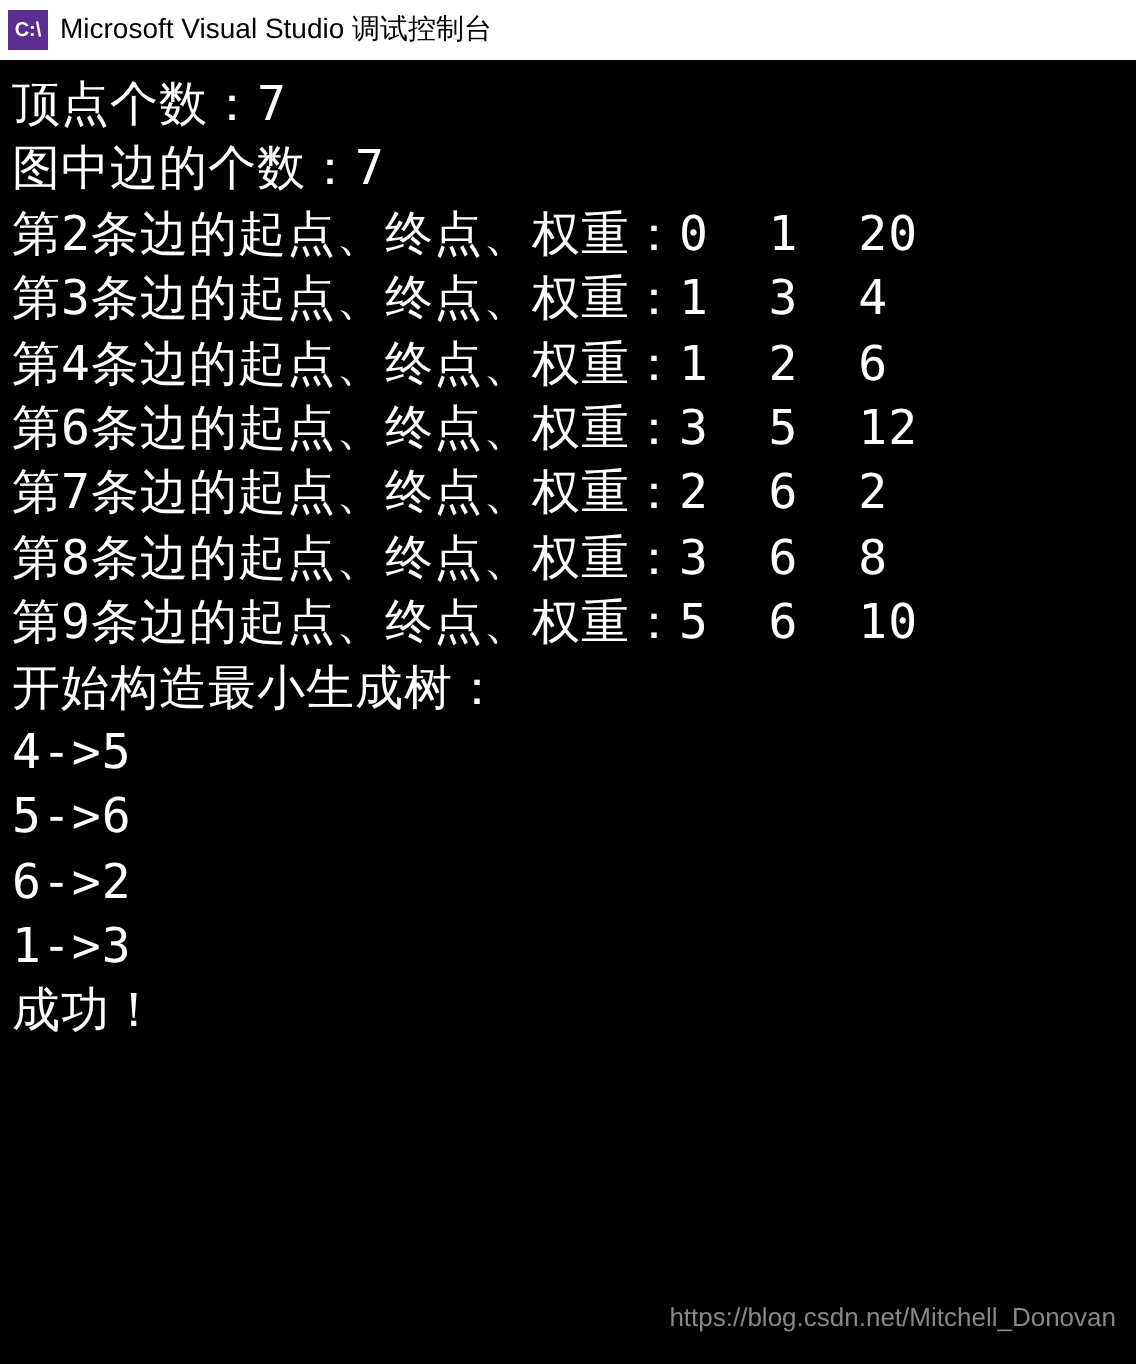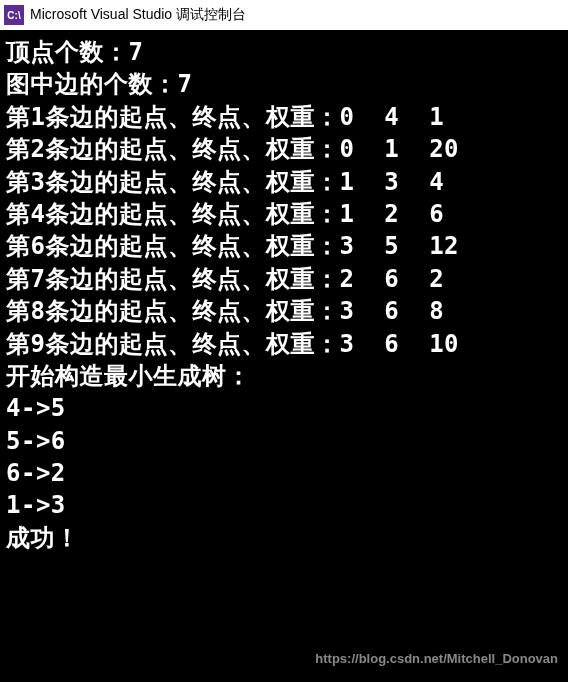--- a/index.html
+++ b/index.html
@@ -41,21 +41,20 @@
     .console {
       background: #000;
       color: #fff;
       padding: 4px 6px;
       font-size: 24px;
       line-height: 1.35;
       height: calc(100% - 32px);
       position: relative;
       font-family: "SimSun", "NSimSun", monospace;
       letter-spacing: 0.5px;
-      font-weight: bold;
     }
     .console-line {
       white-space: pre;
     }
     .watermark {
       position: absolute;
       right: 10px;
       bottom: 14px;
       color: #888;
       font-size: 13px;
@@ -70,28 +69,27 @@
 <div class="title-bar">
   <div class="app-icon">
     <span>C:\</span>
   </div>
   <div class="title-text">Microsoft Visual Studio 调试控制台</div>
 </div>
 
 <div class="console">
   <div class="console-line">顶点个数：7</div>
   <div class="console-line">图中边的个数：7</div>
-  <div class="console-line">第1条边的起点、终点、权重：0  4  1</div>
   <div class="console-line">第2条边的起点、终点、权重：0  1  20</div>
   <div class="console-line">第3条边的起点、终点、权重：1  3  4</div>
   <div class="console-line">第4条边的起点、终点、权重：1  2  6</div>
   <div class="console-line">第6条边的起点、终点、权重：3  5  12</div>
   <div class="console-line">第7条边的起点、终点、权重：2  6  2</div>
   <div class="console-line">第8条边的起点、终点、权重：3  6  8</div>
-  <div class="console-line">第9条边的起点、终点、权重：3  6  10</div>
+  <div class="console-line">第9条边的起点、终点、权重：5  6  10</div>
   <div class="console-line">开始构造最小生成树：</div>
   <div class="console-line">4-&gt;5</div>
   <div class="console-line">5-&gt;6</div>
   <div class="console-line">6-&gt;2</div>
   <div class="console-line">1-&gt;3</div>
   <div class="console-line">成功！</div>
   <div class="watermark">https://blog.csdn.net/Mitchell_Donovan</div>
 </div>
 
 </body></html>

